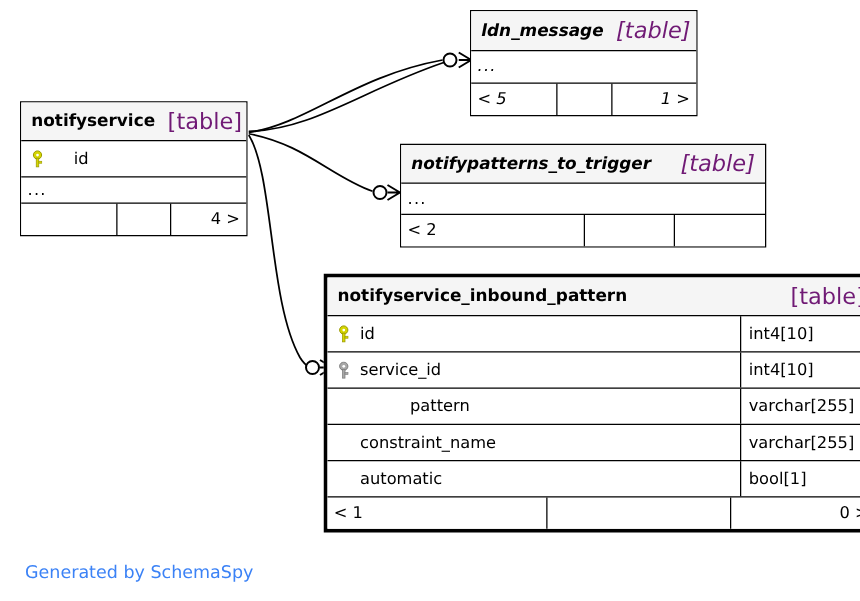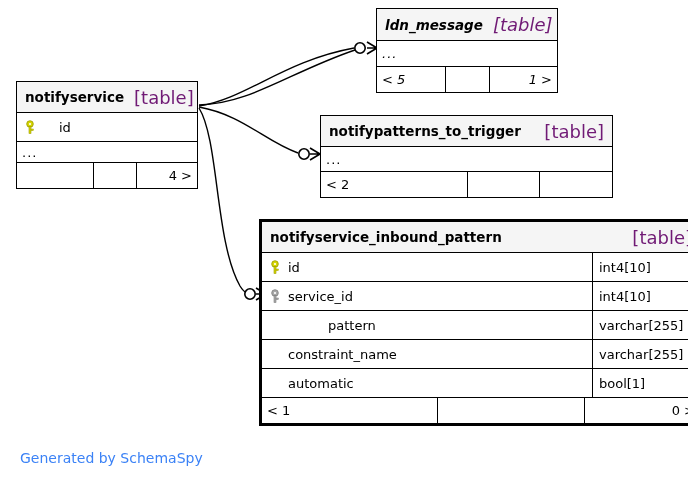--- a/index.html
+++ b/index.html
@@ -215,21 +215,21 @@
     </div>
 
     <div class="t-row t-footer" style="height:26px;">
       <span class="f-cell f-left" style="width:42%;"></span>
       <span class="f-cell f-left" style="width:24%;"></span>
       <span class="f-cell f-right" style="width:34%;">4 &gt;</span>
     </div>
   </div>
 
   <div class="table-node" style="left:320px; top:115px; width:293px;">
-    <div class="t-row t-header" style="height:30px;">
+    <div class="t-row t-header" style="height:30px;font-style:italic;">
       <span class="t-title">notifypatterns_to_trigger</span>
       <span class="t-tag">[table]</span>
     </div>
     <div class="t-row" style="height:25px;">
       <span class="t-ellipsis">...</span>
     </div>
     <div class="t-row t-footer" style="height:26px;">
       <span class="f-cell f-left" style="width:50%;">&lt; 2</span>
       <span class="f-cell f-left" style="width:25%;"></span>
       <span class="f-cell f-right" style="width:25%;"></span>

